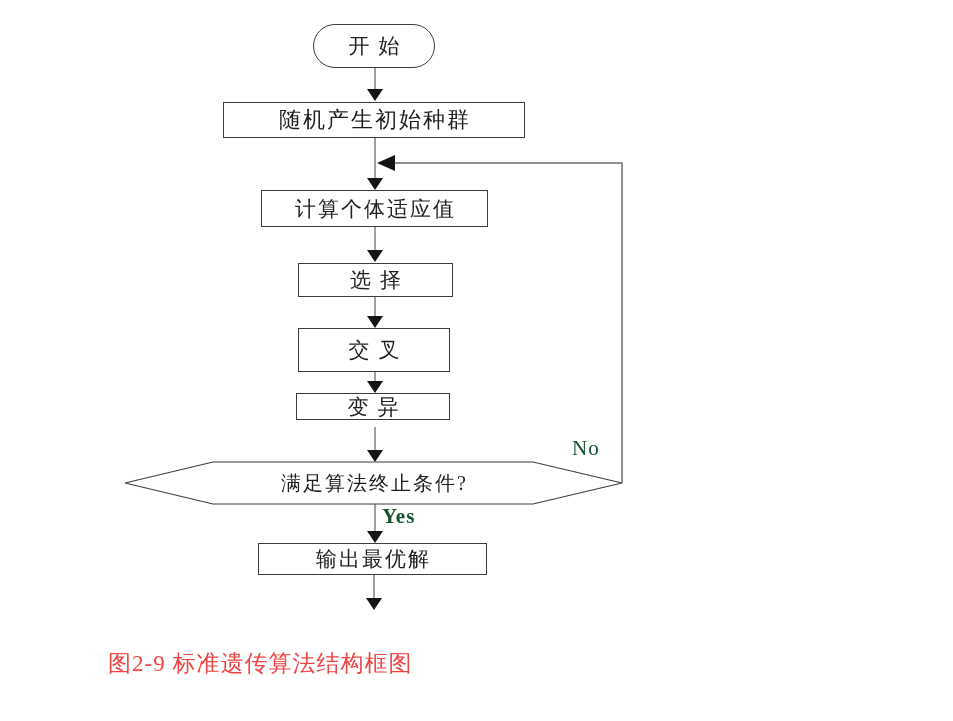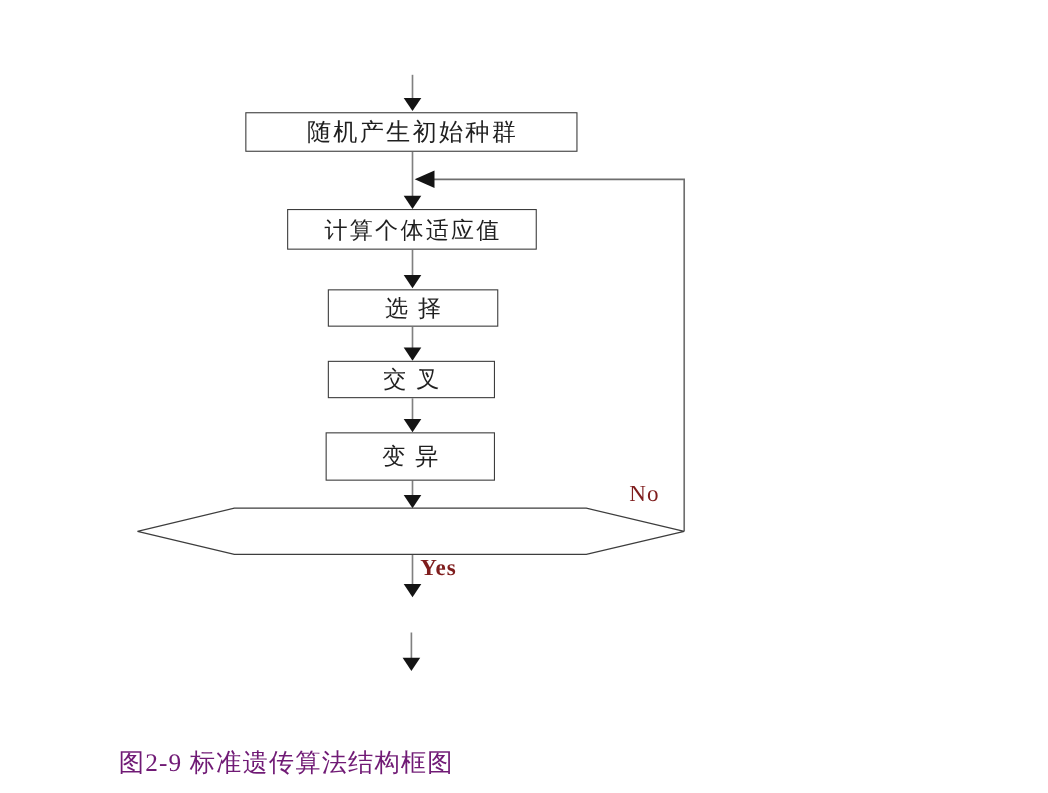--- a/index.html
+++ b/index.html
@@ -42,41 +42,41 @@
     padding-left: 9px;
   }
   .node.no-border {
     border: none;
     background: transparent;
   }
   .node-start     { left: 313px; top: 24px;  width: 122px; height: 44px; }
   .node-init      { left: 223px; top: 102px; width: 302px; height: 36px; font-size: 22px; font-family: Liberation Mono, monospace; }
   .node-fitness   { left: 261px; top: 190px; width: 227px; height: 37px; }
   .node-selection { left: 298px; top: 263px; width: 155px; height: 34px; }
-  .node-crossover { left: 298px; top: 328px; width: 152px; height: 34px; }
-  .node-mutation  { left: 296px; top: 393px; width: 154px; height: 44px; }
+  .node-crossover { left: 298px; top: 328px; width: 152px; height: 44px; }
+  .node-mutation  { left: 296px; top: 393px; width: 154px; height: 27px; }
   .node-decision  { left: 125px; top: 462px; width: 497px; height: 42px; font-size: 20px; }
   .node-output    { left: 258px; top: 543px; width: 229px; height: 32px; }
   .node-end       { left: 311px; top: 610px; width: 124px; height: 43px; border-radius: 21px; }
   .branch-label {
     position: absolute;
     font-size: 21px;
     letter-spacing: 1px;
-    color: #7f1d1d;
+    color: #14532d;
     white-space: nowrap;
   }
   .branch-no  { left: 572px; top: 436px; }
   .branch-yes { left: 382px; top: 504px; font-weight: bold; }
   .caption {
     position: absolute;
     left: 108px;
-    top: 678px;
+    top: 648px;
     font-size: 23px;
     letter-spacing: 1px;
-    color: #701a75;
+    color: #ef4444;
     white-space: nowrap;
   }
 </style>
 </head>
 <body>
 
 <div class="canvas">
 
   <svg class="wires" width="953" height="721" viewBox="0 0 953 721">
 
@@ -97,32 +97,35 @@
     <polygon points="367,316 383,316 375,328" fill="#141414"></polygon>
     <polygon points="367,381 383,381 375,393" fill="#141414"></polygon>
     <polygon points="367,450 383,450 375,462" fill="#141414"></polygon>
     <polygon points="367,531 383,531 375,543" fill="#141414"></polygon>
     <polygon points="366,598 382,598 374,610" fill="#141414"></polygon>
     <polygon points="377,163 395,155 395,171" fill="#141414"></polygon>
 
     <polygon points="125,483 213,462 533,462 622,483 533,504 213,504" fill="#ffffff" stroke="#3d3d3d" stroke-width="1.2"></polygon>
   </svg>
 
+  <div class="node terminator node-start wide-spacing">开始</div>
 
   <div class="node node-init">随机产生初始种群</div>
 
   <div class="node node-fitness">计算个体适应值</div>
 
   <div class="node node-selection wide-spacing">选择</div>
 
   <div class="node node-crossover wide-spacing">交叉</div>
 
   <div class="node node-mutation wide-spacing">变异</div>
 
+  <div class="node no-border node-decision">满足算法终止条件?</div>
 
+  <div class="node node-output">输出最优解</div>
 
 
   <div class="branch-label branch-no">No</div>
 
   <div class="branch-label branch-yes">Yes</div>
 
   <div class="caption">图2-9 标准遗传算法结构框图</div>
 
 </div>
 

